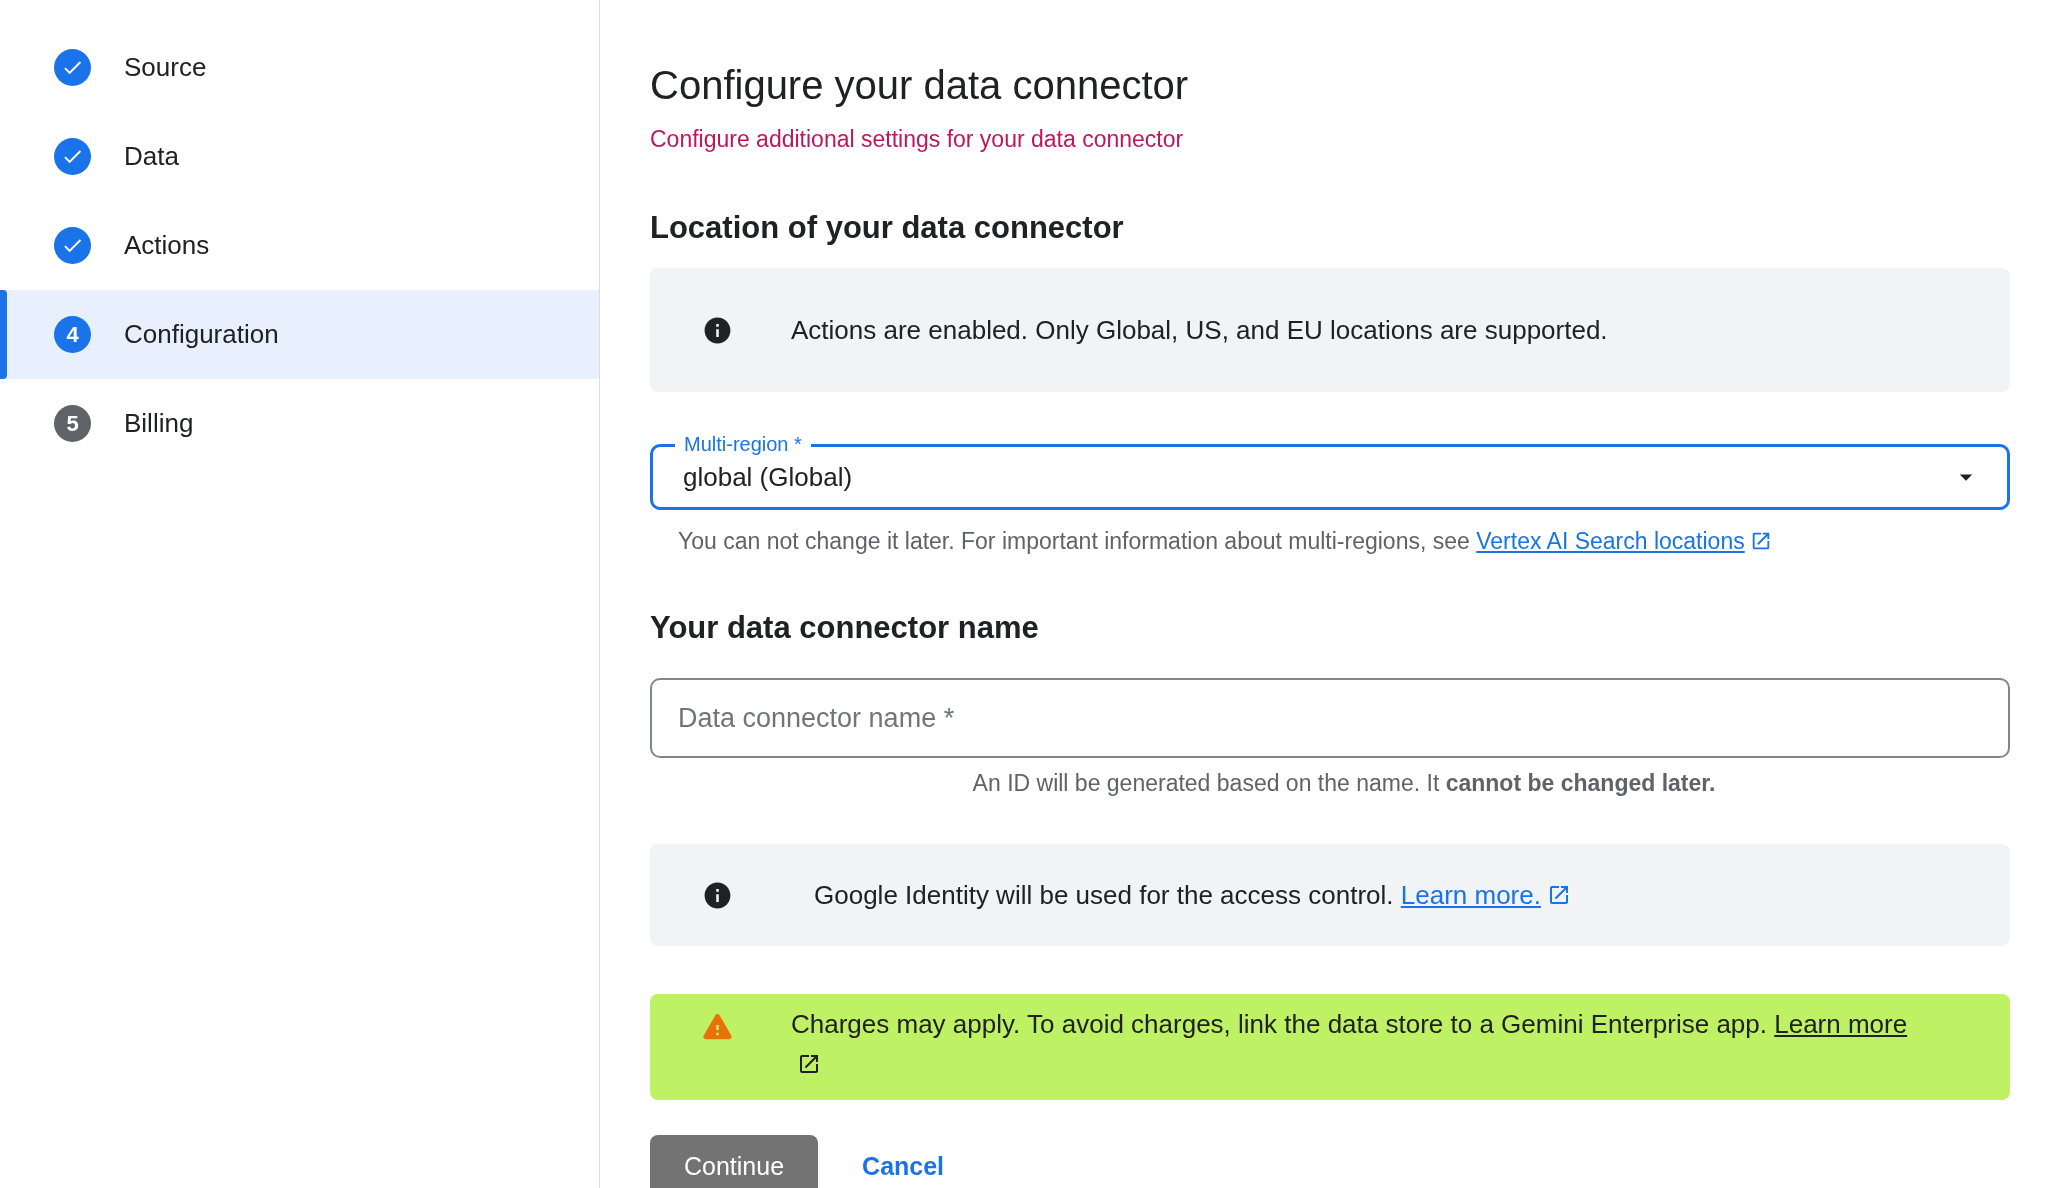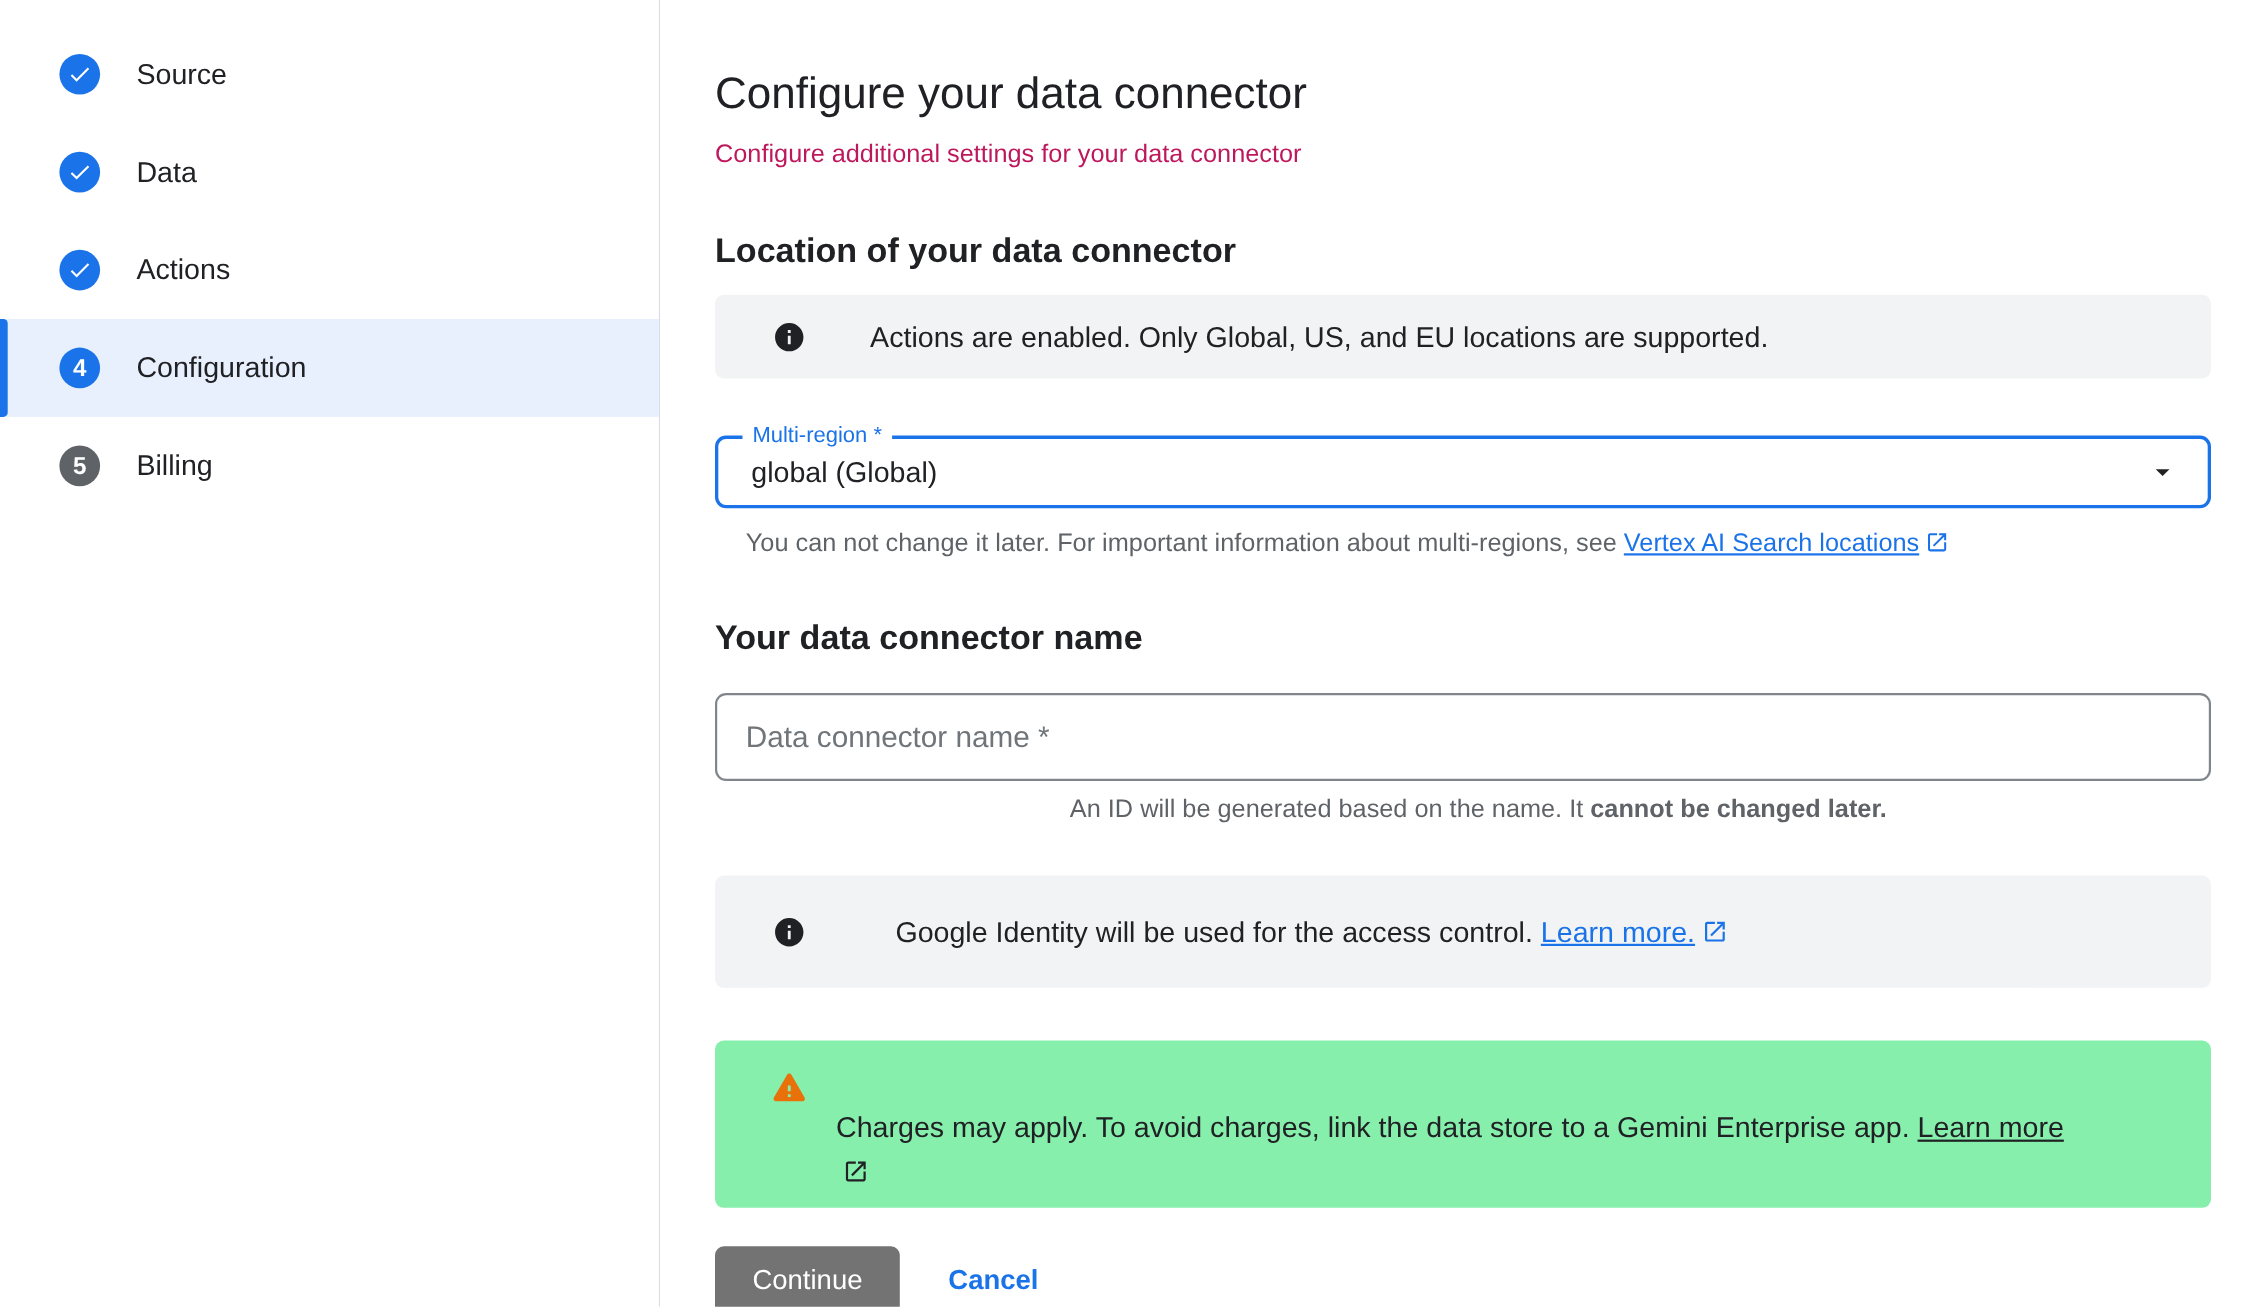--- a/index.html
+++ b/index.html
@@ -24,23 +24,23 @@
   .content { width: 1360px; }
   .page-title { font-size: 40px; line-height: 46px; font-weight: 400; color: #202124; }
   .page-subtitle { margin-top: 18px; font-size: 23px; line-height: 26px; color: #be185d; }
   .section-heading { font-size: 31px; line-height: 36px; font-weight: 700; color: #202124; }
   .heading-location { margin-top: 58px; }
   .heading-name { margin-top: 56px; }
 
   
   .banner { border-radius: 8px; display: flex; align-items: center; padding-left: 52px; padding-right: 28px; }
   .banner.gray { background: #f1f3f4; }
-  .banner.info-1 { margin-top: 22px; height: 76px; }
+  .banner.info-1 { margin-top: 22px; height: 124px; }
   .banner.info-2 { margin-top: 48px; height: 102px; gap: 23px; }
-  .banner.warning { margin-top: 48px; background: #86efac; min-height: 106px; align-items: flex-start; padding-top: 20px; padding-bottom: 13px; flex-direction: column; }
+  .banner.warning { margin-top: 48px; background: #bef264; min-height: 106px; align-items: flex-start; padding-top: 10px; padding-bottom: 13px; }
   .banner-icon { width: 31px; height: 31px; flex: 0 0 31px; }
   .banner-icon svg { width: 31px; height: 31px; display: block; }
   .banner.warning .banner-icon { margin-top: 8px; }
   .banner-text { margin-left: 58px; font-size: 26px; line-height: 40px; color: #202124; }
 
   
   .blue-link { color: #1a73e8; text-decoration: underline; cursor: pointer; }
   .dark-link { color: #202124; text-decoration: underline; cursor: pointer; }
   .ext-icon svg { width: 24px; height: 24px; vertical-align: -3px; margin-left: 6px; }
   .ext-blue { color: #1a73e8; }

